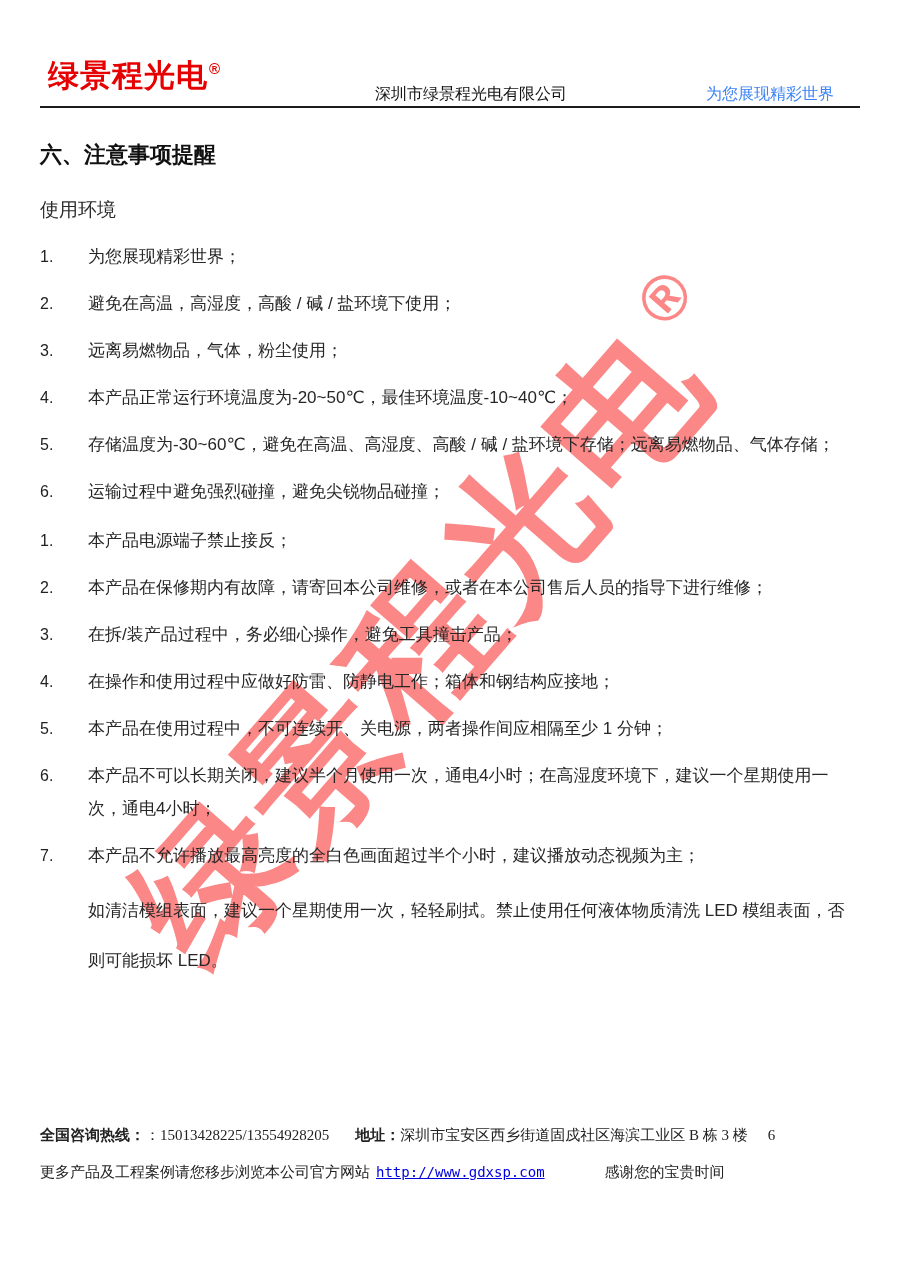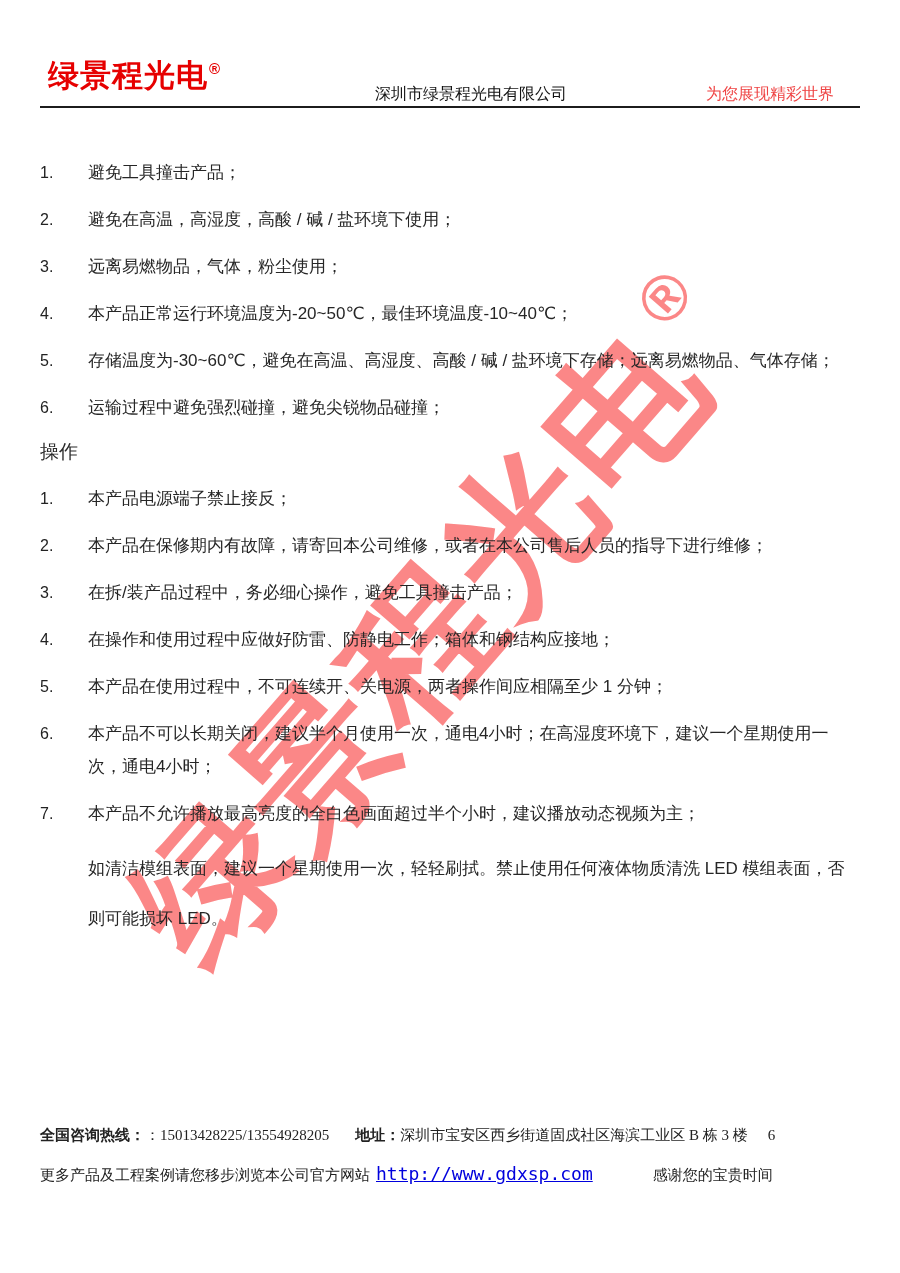--- a/index.html
+++ b/index.html
@@ -53,21 +53,21 @@
     margin-left:1px;
   }
   .hdr-company {
     position:absolute; left:375px; top:84px;
     font-family:"Liberation Serif","DejaVu Serif",serif;
     font-size:16px; color:#111; z-index:2;
   }
   .hdr-slogan {
     position:absolute; left:706px; top:84px;
     font-family:"Liberation Serif","DejaVu Serif",serif;
-    font-size:16px; color:#ef4444; z-index:2;
+    font-size:16px; color:#3b82f6; z-index:2;
   }
   .hdr-rule {
     position:absolute; left:40px; top:106px;
     width:820px; height:0;
     border-top:2px solid #1c1c1c;
     z-index:2;
   }
 
   
   .content {
@@ -125,21 +125,21 @@
   .footer-line1 .addr-group { margin-left:26px; }
   .footer-line1 .page-num { margin-left:20px; }
   .footer-line2 {
     position:absolute; left:40px; top:1163px; width:820px;
     font-family:"Liberation Serif","DejaVu Serif",serif;
     font-size:15px; color:#222; z-index:1;
     white-space:nowrap;
   }
   .site-link {
     font-family:"DejaVu Sans Mono","Liberation Mono",monospace;
-    font-size:18px;
+    font-size:14px;
     color:#0000dd;
     text-decoration:underline;
     margin:0 6px;
   }
   .footer-line2 .thanks { margin-left:54px; }
 </style>
 </head>
 <body>
 
 <div class="page">
@@ -150,25 +150,27 @@
 
   <div class="logo">
     <span>绿景程光电</span><span class="logo-reg">®</span>
   </div>
   <div class="hdr-company">深圳市绿景程光电有限公司</div>
   <div class="hdr-slogan">为您展现精彩世界</div>
   <div class="hdr-rule"></div>
 
   <div class="content">
 
-
+    <h1 class="doc-title">六、注意事项提醒</h1>
+
+    <h2 class="section-heading">使用环境</h2>
     <ul class="notice-list">
       <li class="item">
         <span class="num">1.</span>
-        <span class="txt">避免工具撞击产品；</span>
+        <span class="txt">为您展现精彩世界；</span>
       </li>
       <li class="item">
         <span class="num">2.</span>
         <span class="txt">避免在高温，高湿度，高酸 / 碱 / 盐环境下使用；</span>
       </li>
       <li class="item">
         <span class="num">3.</span>
         <span class="txt">远离易燃物品，气体，粉尘使用；</span>
       </li>
       <li class="item">
@@ -178,21 +180,20 @@
       <li class="item">
         <span class="num">5.</span>
         <span class="txt">存储温度为-30~60℃，避免在高温、高湿度、高酸 / 碱 / 盐环境下存储；远离易燃物品、气体存储；</span>
       </li>
       <li class="item">
         <span class="num">6.</span>
         <span class="txt">运输过程中避免强烈碰撞，避免尖锐物品碰撞；</span>
       </li>
     </ul>
 
-    <h2 class="section-heading gap-before-heading">操作</h2>
     <ul class="notice-list">
       <li class="item">
         <span class="num">1.</span>
         <span class="txt">本产品电源端子禁止接反；</span>
       </li>
       <li class="item">
         <span class="num">2.</span>
         <span class="txt">本产品在保修期内有故障，请寄回本公司维修，或者在本公司售后人员的指导下进行维修；</span>
       </li>
       <li class="item">

